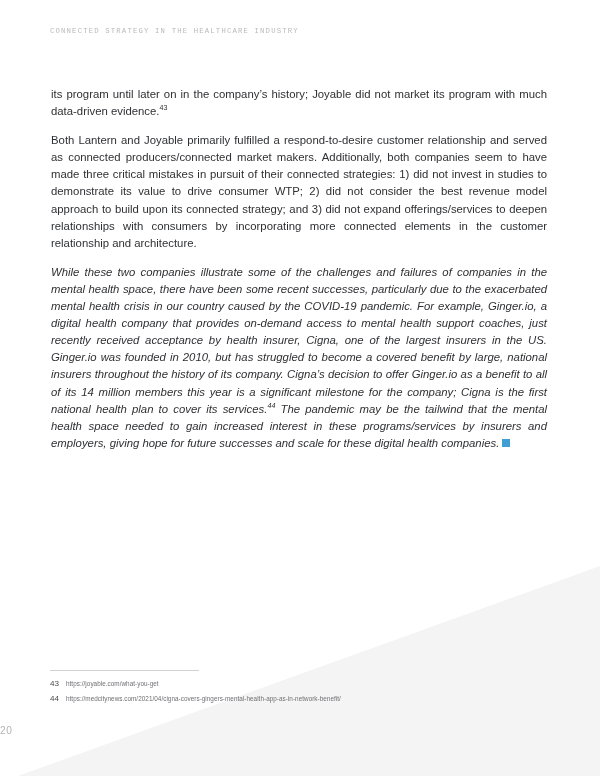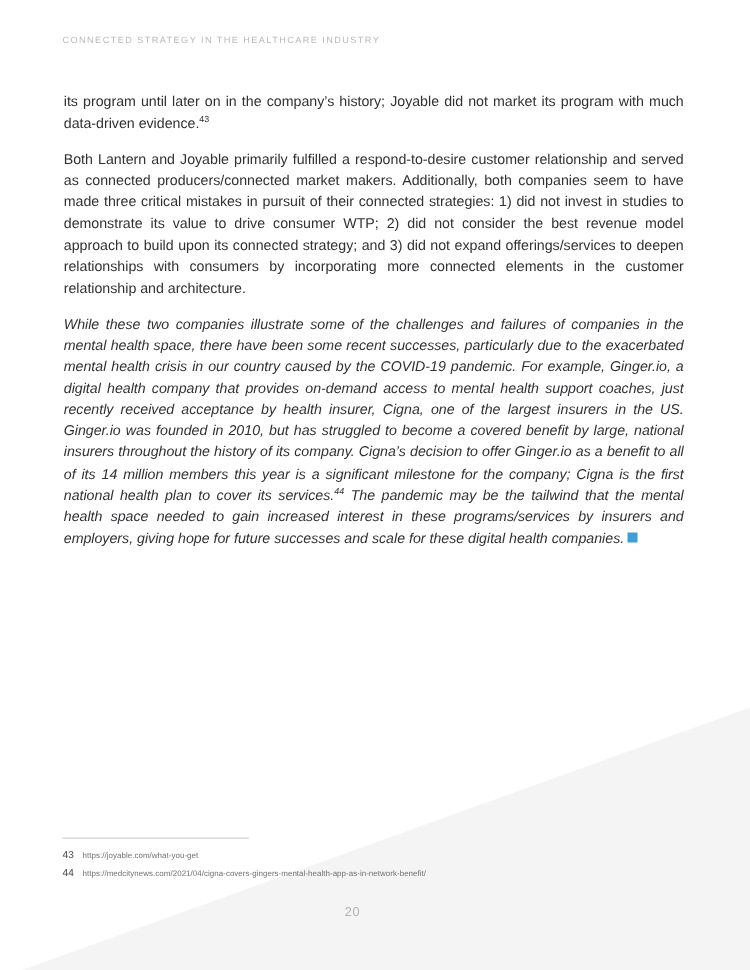--- a/index.html
+++ b/index.html
@@ -31,36 +31,36 @@
     position: relative;
     z-index: 1;
   }
   .running-head {
     position: absolute;
     left: 50px;
     top: 27px;
     font-size: 7.3px;
     letter-spacing: 1.15px;
     color: #b9b9bb;
-    font-family: Liberation Sans, sans-serif;
+    font-family: Liberation Mono, monospace;
     white-space: nowrap;
   }
   .body-block {
     position: absolute;
     left: 51px;
     width: 496px;
     color: #2f3033;
     font-size: 11.35px;
     line-height: 17.1px;
     text-align: justify;
     font-family: "Liberation Sans", sans-serif;
     -webkit-font-smoothing: antialiased;
   }
   .body-block p {
-    margin: 0 0 12px 0;
+    margin: 12px 0 12px 0;
     text-align: justify;
     text-justify: inter-word;
   }
   .body-block p:last-child { margin-bottom: 0; font-style: italic; }
   sup.fn {
     font-size: 7.1px;
     vertical-align: super;
     line-height: 0;
   }
   .endmark {
@@ -101,21 +101,21 @@
     font-size: 6.35px;
     color: #6f7073;
     letter-spacing: 0.04px;
     white-space: nowrap;
   }
   .folio {
     position: absolute;
     left: 0;
     top: 725px;
     width: 564px;
-    text-align: center;
+    text-align: left;
     font-size: 10.2px;
     color: #b3b3b5;
     letter-spacing: 0.6px;
   }
 </style>
 </head>
 <body>
 
 <div id="page">
 

